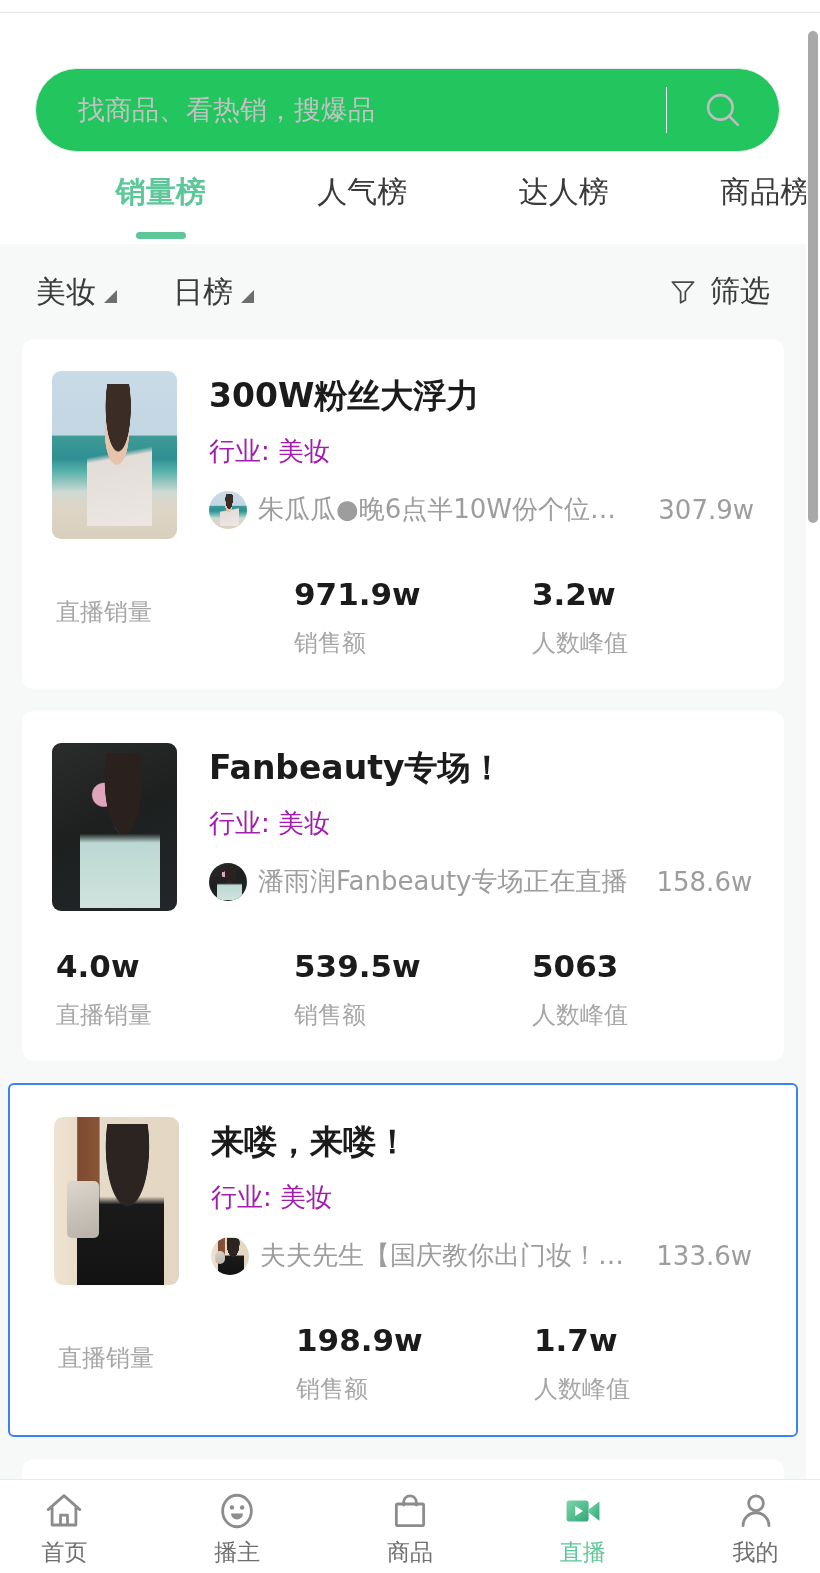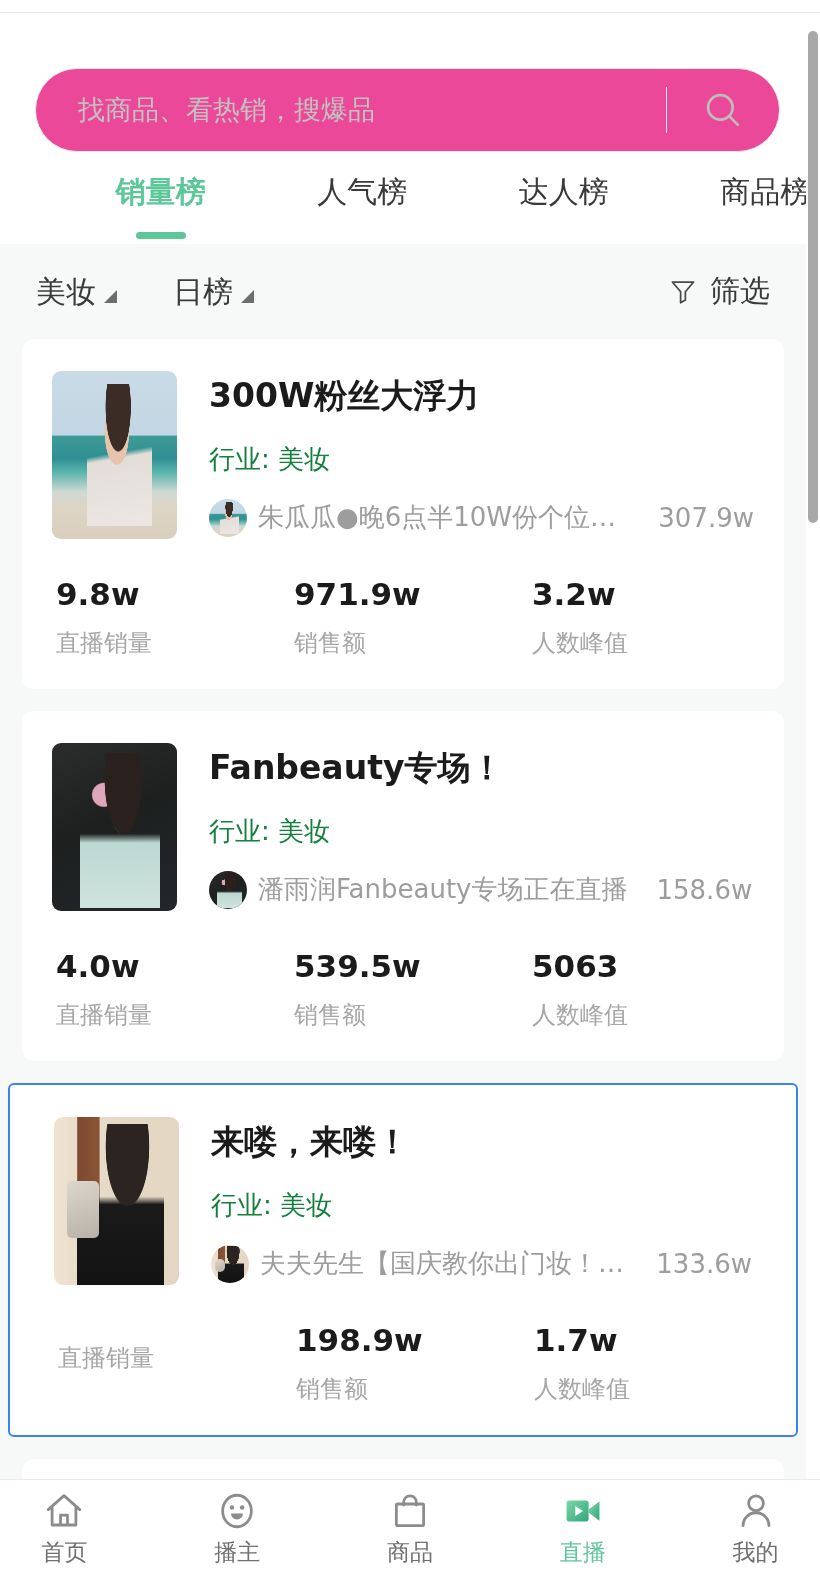--- a/index.html
+++ b/index.html
@@ -27,21 +27,21 @@
     background:#a8a8a8; border-radius:5px;
   }
 
   
   .header{
     position:absolute; left:0; top:13px; width:806px; height:231px;
     background:#ffffff;
   }
   .search-wrap{
     position:absolute; left:35px; top:55px; width:745px; height:84px;
-    border:1px solid #e9e9e9; border-radius:42px; background:#ec4899;
+    border:1px solid #e9e9e9; border-radius:42px; background:#22c55e;
     display:flex; align-items:center;
   }
   .search-input{
     flex:1; border:none; outline:none; background:transparent;
     font-family:"Liberation Sans","DejaVu Sans",sans-serif;
     font-size:27px; color:#333; padding-left:42px;
   }
   .search-input::placeholder{ color:#c2c2c2; }
   .search-divider{
     width:1px; height:46px; background:#ededed;
@@ -112,21 +112,21 @@
     width:125px; height:168px; border-radius:9px; flex:none;
     overflow:hidden; position:relative;
   }
   .card-info{ flex:1; padding-left:32px; padding-top:6px; min-width:0; }
   .card-title{
     font-size:33px; font-weight:bold; color:#1b1b1b; line-height:1.15;
     font-family:"DejaVu Sans","Liberation Sans",sans-serif;
     white-space:nowrap; overflow:hidden; text-overflow:ellipsis;
   }
   .card-industry{
-    font-size:26px; color:#15803d; margin-top:27px;
+    font-size:26px; color:#a21caf; margin-top:19px;
     font-family:"DejaVu Sans","Liberation Sans",sans-serif;
   }
   .card-author-row{
     display:flex; align-items:center; margin-top:22px; gap:11px;
   }
   .author-avatar{
     width:38px; height:38px; border-radius:50%; flex:none; overflow:hidden;
     position:relative;
   }
   .author-name{
@@ -295,21 +295,20 @@
           <div class="author-avatar">
             <div class="sc-beach"></div>
           </div>
           <span class="author-name">朱瓜瓜●晚6点半10W份个位数秒…</span>
           <span class="author-fans">307.9w</span>
         </div>
       </div>
     </div>
     <div class="stats">
       <div class="stat">
-        <div class="stat-value">9.8w</div>
         <div class="stat-label">直播销量</div>
       </div>
       <div class="stat">
         <div class="stat-value">971.9w</div>
         <div class="stat-label">销售额</div>
       </div>
       <div class="stat">
         <div class="stat-value">3.2w</div>
         <div class="stat-label">人数峰值</div>
       </div>

